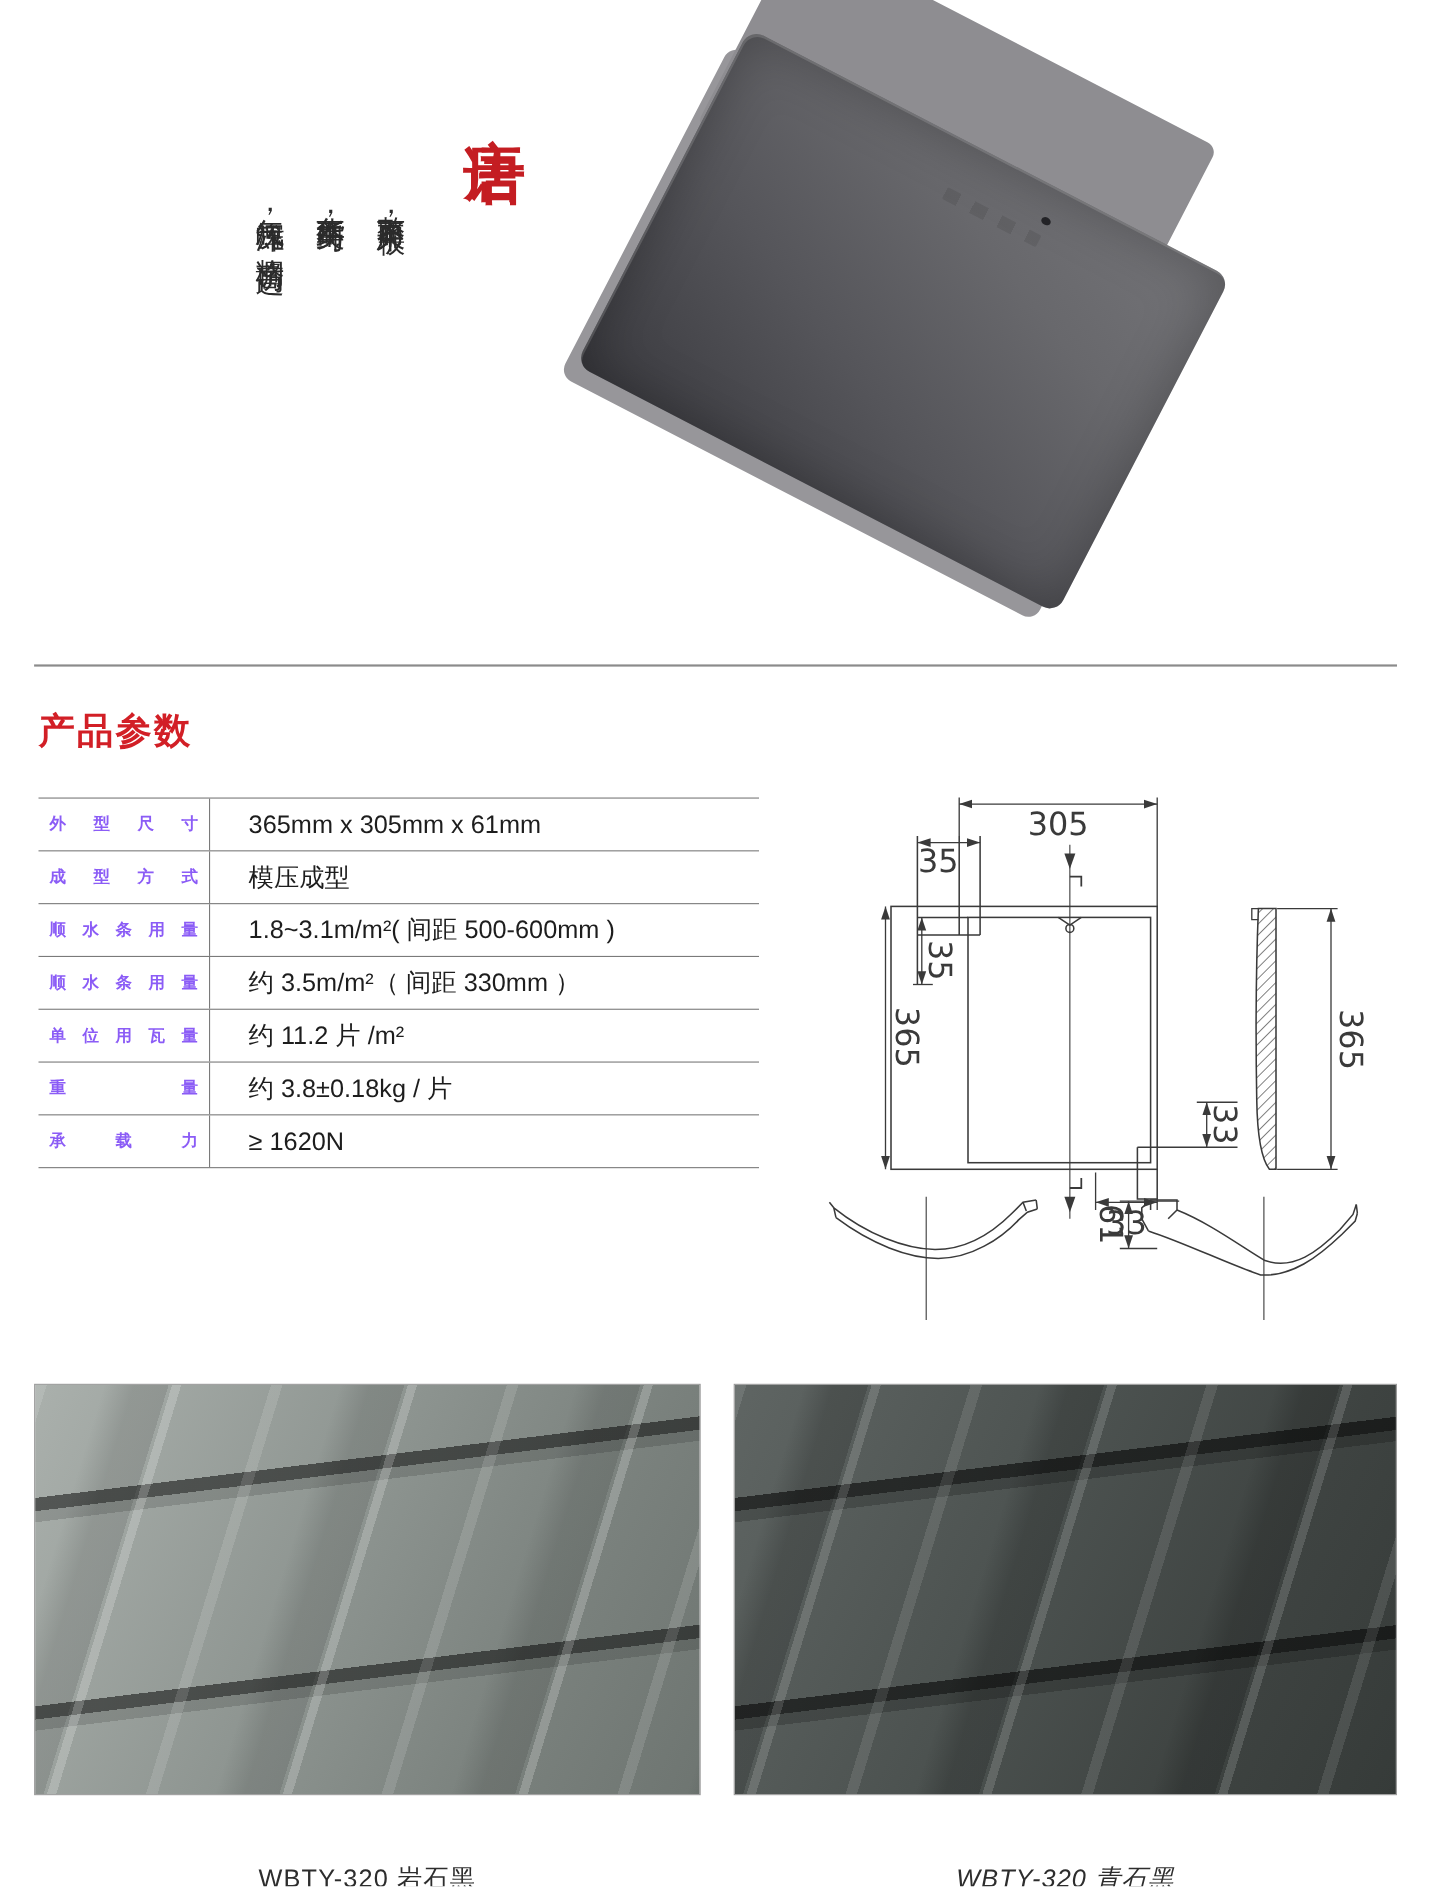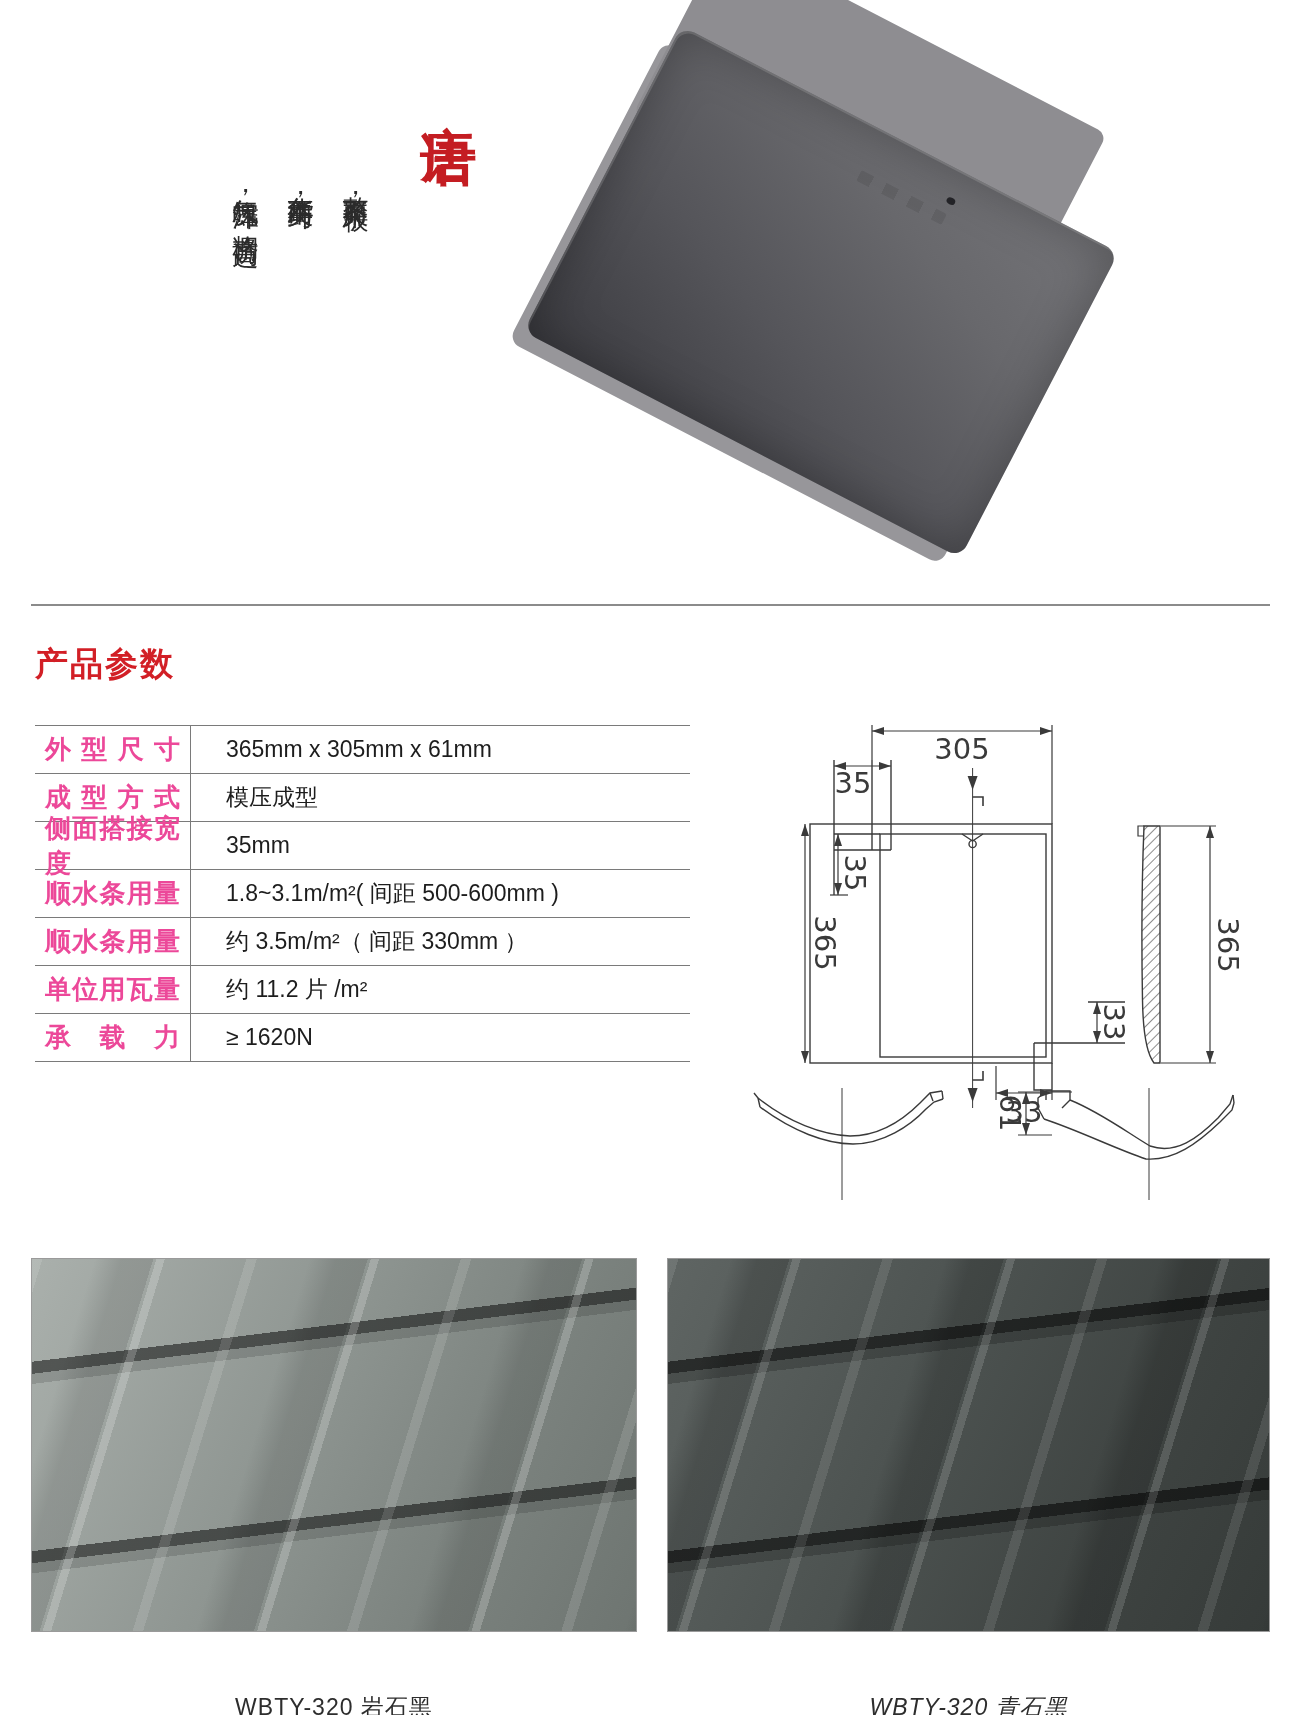--- a/index.html
+++ b/index.html
@@ -33,21 +33,21 @@
              opacity:.5;border-radius:2px;}
 
   .divider{position:absolute;left:31px;top:604px;width:1239px;height:2px;background:#8b8b8b;}
 
   
   .params-heading{position:absolute;left:35px;top:642px;font-size:33px;font-weight:700;letter-spacing:2px;}
 
   .spec-table{position:absolute;left:35px;top:725px;width:655px;border-top:1px solid #7a7a7a;}
   .trow{display:flex;height:47px;border-bottom:1px solid #7a7a7a;align-items:stretch;}
   .tlabel{width:155px;border-right:1px solid #7a7a7a;display:flex;align-items:center;}
-  .tlabel span{display:block;width:135px;margin:0 10px;font-size:26px;font-weight:700;color:#ec4899;
+  .tlabel span{display:block;width:135px;margin:0 10px;font-size:15px;font-weight:700;color:#8b5cf6;
                text-align:justify;text-align-last:justify;}
   .tvalue{flex:1;display:flex;align-items:center;padding-left:35px;font-size:23px;color:#1d1d1d;}
 
   
   .drawing{position:absolute;left:680px;top:630px;width:620px;height:580px;text-align:right;}
   .drawing svg{display:block;width:620px;height:580px;}
   .dimtxt{font-family:"DejaVu Sans",sans-serif;font-size:29px;fill:#3a3a3a;}
 
   
   .photo{position:absolute;top:1258px;height:374px;border:1px solid #9a9a9a;box-sizing:border-box;}
@@ -102,41 +102,41 @@
       <div class="tvalue">365mm x 305mm x 61mm</div>
     </div>
     <div class="trow">
       <div class="tlabel">
           <span>成型方式</span>
         </div>
       <div class="tvalue">模压成型</div>
     </div>
     <div class="trow">
       <div class="tlabel">
-          <span>侧面搭接宽度</span>
-        </div>
-      <div class="tvalue">35mm</div>
-    </div>
-    <div class="trow">
-      <div class="tlabel">
           <span>顺水条用量</span>
         </div>
       <div class="tvalue">1.8~3.1m/m²( 间距 500-600mm )</div>
     </div>
     <div class="trow">
       <div class="tlabel">
           <span>顺水条用量</span>
         </div>
       <div class="tvalue">约 3.5m/m²（ 间距 330mm ）</div>
     </div>
     <div class="trow">
       <div class="tlabel">
           <span>单位用瓦量</span>
         </div>
       <div class="tvalue">约 11.2 片 /m²</div>
+    </div>
+    <div class="trow">
+      <div class="tlabel">
+          <span>重量</span>
+        </div>
+      <div class="tvalue">约 3.8±0.18kg / 片</div>
     </div>
     <div class="trow">
       <div class="tlabel">
           <span>承载力</span>
         </div>
       <div class="tvalue">≥ 1620N</div>
     </div>
   </div>
 
   <div class="drawing">

